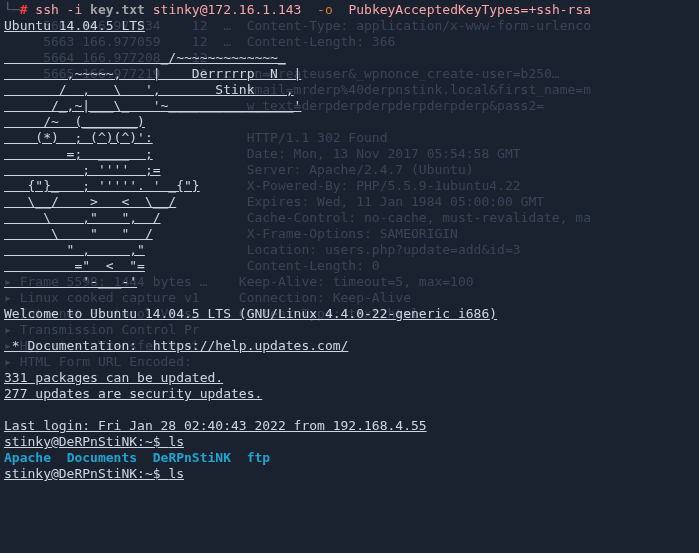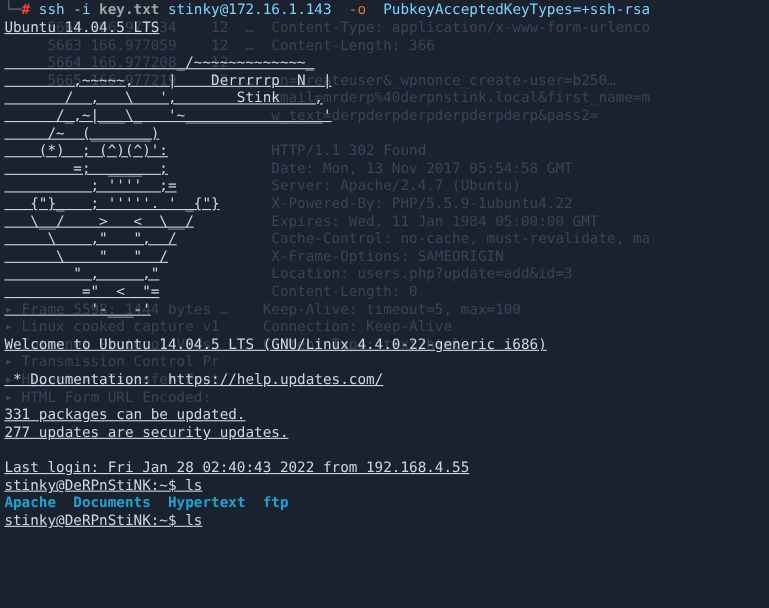--- a/index.html
+++ b/index.html
@@ -1,21 +1,21 @@
 <!DOCTYPE html>
 <html><head>
 <meta charset="utf-8">
 <style>
   html,body{margin:0;padding:0;background:#1a2230;width:699px;height:553px;overflow:hidden;font-family:"DejaVu Sans Mono","Liberation Mono",monospace;font-size:13px;line-height:16px;}
   pre{margin:0;white-space:pre;}
   .term{position:relative;width:640px;height:553px;}
   .bg-layer{position:absolute;top:0;left:0;right:0;color:#3a4456;padding:2px 4px;}
   .fg-layer{position:absolute;top:0;left:0;right:0;padding:2px 4px;}
   .prompt-hash{color:#ff3b3b;font-weight:bold;}
-  .cmd{color:#7dd3fc;}
+  .cmd{color:#fca5a5;}
   .cmd-bold{color:#a3a3a3;font-weight:bold;}
   .flag-o{color:#d97a2e;}
   .body{color:#cfd6e3;text-decoration:underline;}
   .ls-out span{color:#1fa4d1;font-weight:bold;}
   .ls-out{color:#cfd6e3;}
   .bg-dim{color:#3a4456;}
   .tree{color:#4d5a73;}
 </style>
 </head>
 <body>
@@ -67,16 +67,16 @@
 </span>
 <span class="body">Welcome to Ubuntu 14.04.5 LTS (GNU/Linux 4.4.0-22-generic i686)</span>
 <span class="body"></span>
 <span class="body"> * Documentation:  https://help.updates.com/</span>
 <span class="body"></span>
 <span class="body">331 packages can be updated.</span>
 <span class="body">277 updates are security updates.</span>
 <span class="body"></span>
 <span class="body">Last login: Fri Jan 28 02:40:43 2022 from 192.168.4.55</span>
 <span class="body"><span>stinky@DeRPnStiNK:~$ </span><span>ls</span></span>
-<span class="ls-out"><span>Apache</span>  <span>Documents</span>  <span>Hypertext</span>  <span>ftp</span></span>
+<span class="ls-out"><span>Apache</span>  <span>Documents</span>  <span>DeRPnStiNK</span>  <span>ftp</span></span>
 <span class="body"><span>stinky@DeRPnStiNK:~$ </span><span>ls</span></span></pre>
 
 </div>
 
 </body></html>

